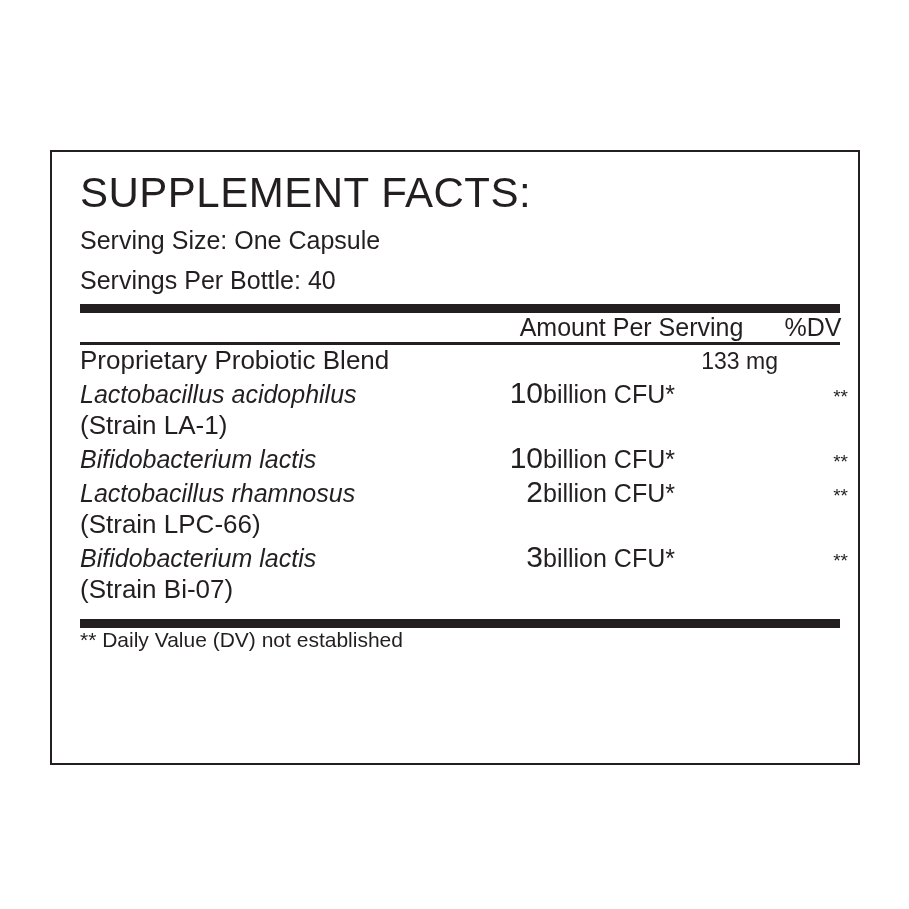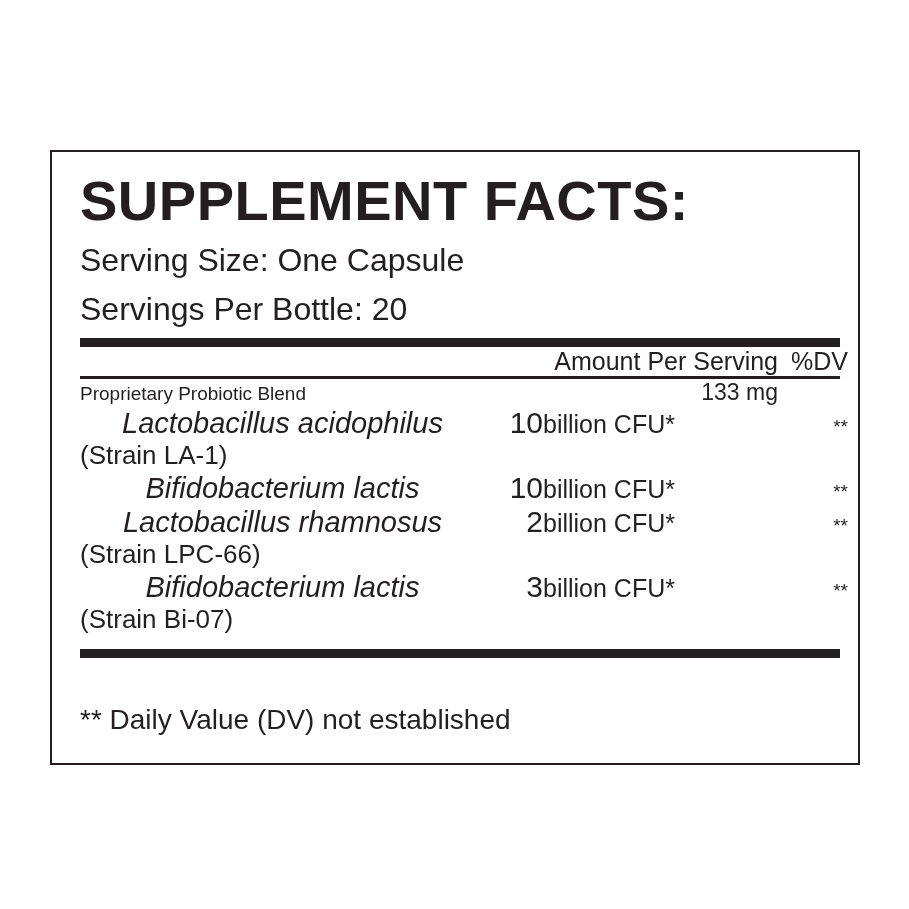--- a/index.html
+++ b/index.html
@@ -25,28 +25,28 @@
     box-sizing: border-box;
     background: #ffffff;
   }
   #inner {
     position: absolute;
     left: 28px;
     top: 8px;
     right: 18px;
   }
   .title {
-    font-size: 56px;
-    font-weight: 700;
+    font-size: 42px;
+    font-weight: 400;
     letter-spacing: 0.5px;
     margin: 10px 0 6px 0;
     line-height: 1.1;
   }
   .serving-line {
-    font-size: 32px;
+    font-size: 25px;
     line-height: 1.28;
     white-space: nowrap;
     margin-top: 8px;
   }
   .rule-thick {
     height: 9px;
     background: #231f20;
     margin: 8px 0 0 0;
   }
   .rule-thin {
@@ -67,44 +67,43 @@
   .col-name   { width: 405px; }
   .col-num    { width: 58px;  }
   .col-unit   { width: 235px; }
   .col-dv     { width: 70px;  }
 
   .hdr-row td {
     font-size: 25px;
     padding: 6px 0 7px 0;
   }
   .hdr-amount {
-    text-align: right;
+    text-align: center;
     padding-left: 0;
   }
   .hdr-dv {
-    text-align: right;
+    text-align: center;
     font-size: 25px;
   }
   .blend-name {
-    font-size: 19px;
+    font-size: 26px;
     padding-top: 8px;
   }
   .blend-amt {
     font-size: 23px;
     text-align: right;
     padding-top: 8px;
     padding-left: 60px;
   }
   .strain-name {
     font-style: italic;
-    font-size: 29px;
+    font-size: 25px;
     padding-left: 20px;
     padding-top: 6px;
     white-space: nowrap;
-    text-align: center;
   }
   .strain-num {
     font-size: 30px;
     text-align: right;
     padding-top: 6px;
     padding-right: 7px;
   }
   .strain-unit {
     font-size: 25px;
     text-align: left;
@@ -117,36 +116,35 @@
     padding-top: 10px;
   }
   .substrain {
     font-size: 26px;
     padding-left: 38px;
     padding-top: 2px;
     padding-bottom: 2px;
     white-space: nowrap;
   }
   .footnote {
-    font-size: 28px;
-    padding-top: 10px;
-    margin-top: 36px;
+    font-size: 21px;
+    padding-top: 0;
   }
   .spacer-row td { height: 6px; }
 </style>
 </head>
 <body>
 
 <div id="panel">
   <div id="inner">
 
     <div class="title">SUPPLEMENT FACTS:</div>
 
     <div class="serving-line">Serving Size: One Capsule</div>
-    <div class="serving-line">Servings Per Bottle: 20</div>
+    <div class="serving-line">Servings Per Bottle: 40</div>
 
     <div class="rule-thick"></div>
 
     <table class="facts">
       <colgroup>
         <col class="col-name">
         <col class="col-num">
         <col class="col-unit">
         <col class="col-dv">
       </colgroup>

